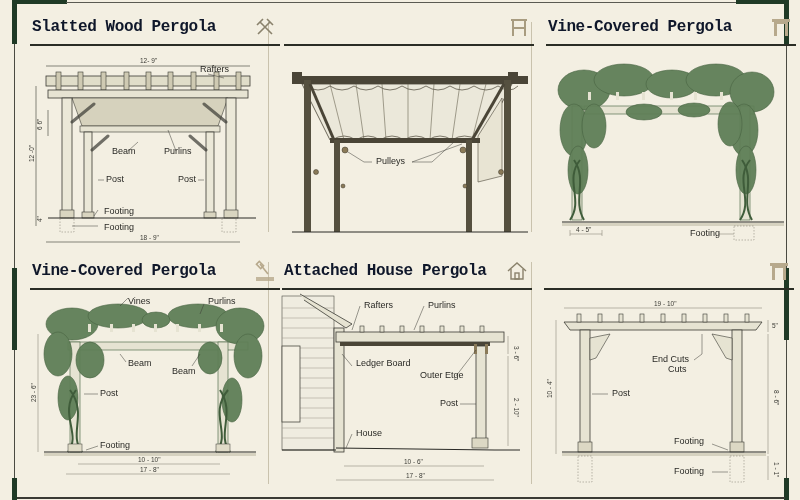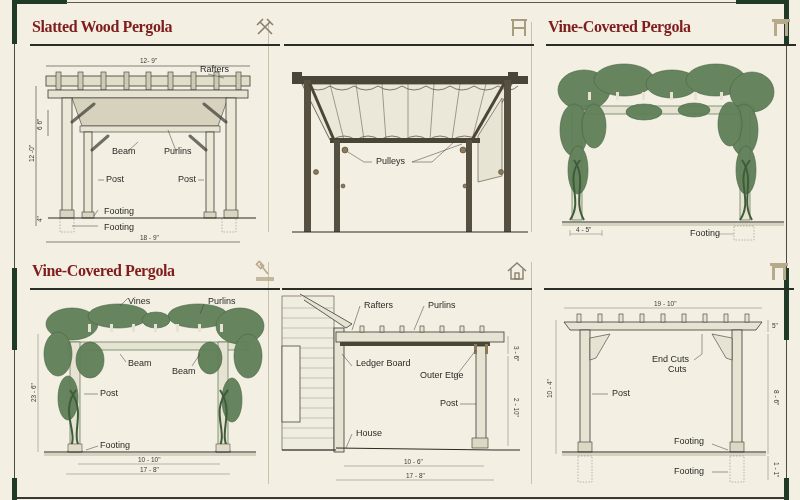--- a/index.html
+++ b/index.html
@@ -1,21 +1,21 @@
 <!DOCTYPE html>
 <html><head>
 <meta charset="utf-8">
 <style>
   * { box-sizing: border-box; margin: 0; padding: 0; }
   html, body { width: 800px; height: 500px; overflow: hidden; }
   body { background: #f3efe2; font-family: "Liberation Sans", sans-serif; position: relative; }
   .frame-bar { position: absolute; background: #1f3a26; }
   .frame-line { position: absolute; background: #2d2d2a; }
   .panel { position: absolute; width: 258px; height: 240px; }
-  .panel-title { position: absolute; left: 4px; top: 12px; font-family: Liberation Serif, serif; font-size: 16px; font-weight: bold; color: #7f1d1d; letter-spacing: -0.4px; white-space: nowrap; }
+  .panel-title { position: absolute; left: 4px; top: 12px; font-family: Liberation Mono, monospace; font-size: 16px; font-weight: bold; color: #0f172a; letter-spacing: -0.4px; white-space: nowrap; }
   .panel-rule { position: absolute; left: 2px; right: 6px; top: 38px; height: 1.5px; background: #2a2d25; }
   .panel-icon { position: absolute; right: 10px; top: 10px; width: 22px; height: 22px; }
   .vsep { position: absolute; width: 1px; background: #c9c2ad; }
   svg.art { position: absolute; left: 0; top: 44px; width: 258px; height: 196px; overflow: visible; }
   .lbl { font-family: "Liberation Sans", sans-serif; font-size: 9px; fill: #2a2a26; }
   .dim { font-family: "Liberation Sans", sans-serif; font-size: 6.5px; fill: #3a3a34; }
 </style>
 </head>
 <body>
 
@@ -299,20 +299,21 @@
     <text class="lbl" x="100" y="10">Vines</text>
     <text class="lbl" x="180" y="10">Purlins</text>
     <text class="lbl" x="100" y="72">Beam</text>
     <text class="lbl" x="144" y="80">Beam</text>
     <text class="lbl" x="72" y="102">Post</text>
     <text class="lbl" x="72" y="154">Footing</text>
   </svg>
 </div>
 
 <div class="panel" style="left:280px;top:254px;">
+  <div class="panel-title" style="top:8px;">Attached House Pergola</div>
   <div class="panel-rule" style="top:34px;"></div>
   <svg class="panel-icon" viewBox="0 0 22 22" style="top:6px;">
     <g stroke="#8a826c" stroke-width="1.4" fill="none">
         <path d="M2 11 L11 3 L20 11"></path>
         <path d="M5 9 L5 19 L17 19 L17 9"></path>
         <rect x="9" y="13" width="4" height="6"></rect>
       </g>
   </svg>
   <svg class="art" viewBox="0 0 258 196" style="top:40px;">
     <rect x="2" y="2" width="52" height="154" fill="#efece0" stroke="#4a4a42" stroke-width="0.6"></rect>

